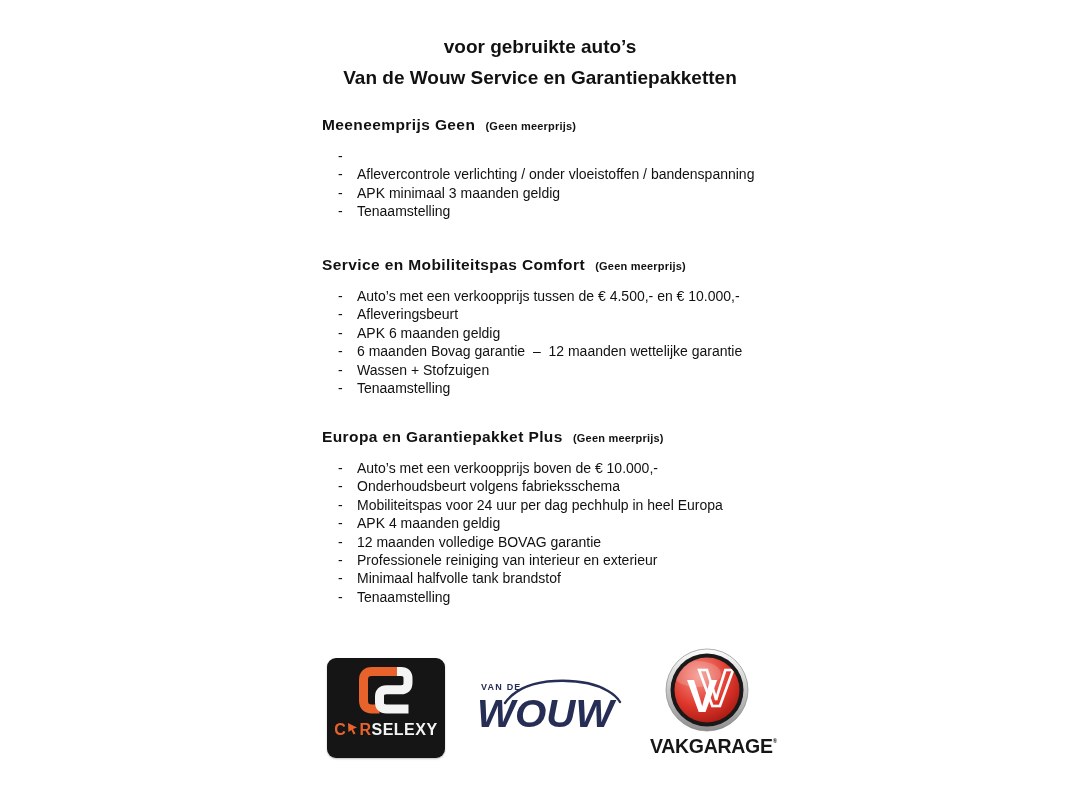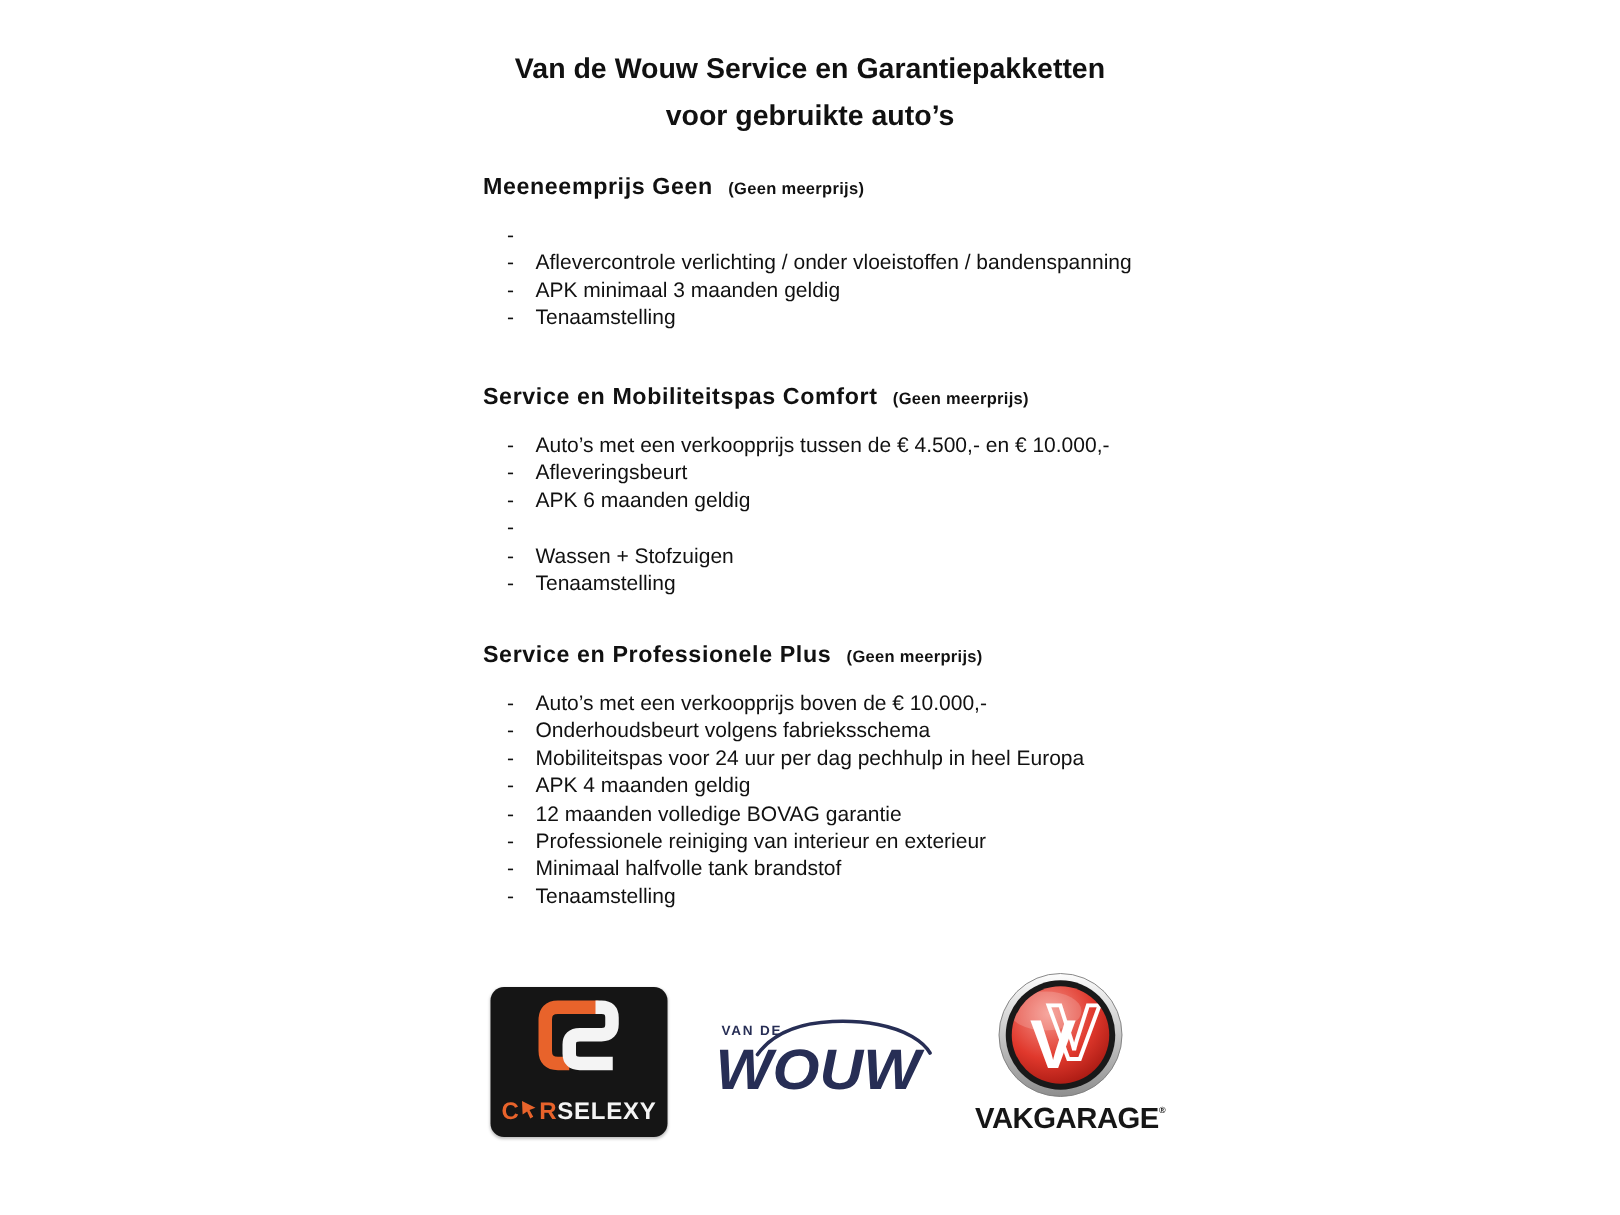--- a/index.html
+++ b/index.html
@@ -89,21 +89,21 @@
     width: 118px;
     height: 100px;
     background: var(--logo-black, #151515);
     border-radius: 9px;
     box-shadow: 0 1px 2px rgba(0,0,0,0.25);
   }
   .cs-monogram { position: absolute; left: 0; top: 0; }
   .cs-wordmark {
     position: absolute;
     left: 0;
-    top: 72px;
+    top: 60px;
     width: 118px;
     text-align: center;
     font-size: 16px;
     font-weight: bold;
     letter-spacing: 0.5px;
     line-height: 24px;
     white-space: nowrap;
   }
   .cs-orange { color: var(--accent-orange, #e8632b); }
   .cs-white { color: #f4f4f4; }
@@ -172,22 +172,22 @@
   .stop-chr-1 { stop-color: #fdfdfd; }
   .stop-chr-2 { stop-color: #c7c7c7; }
   .stop-chr-3 { stop-color: #8e8e8e; }
 </style>
 </head>
 <body>
 
 <div class="page">
 
   <header class="doc-title">
+    <div>voor gebruikte auto’s</div>
     <div>Van de Wouw Service en Garantiepakketten</div>
-    <div>voor gebruikte auto’s</div>
   </header>
 
   <main class="doc-body" id="sections">
   <section class="pkg">
     <h2 class="pkg-heading">
       <span class="pkg-name">Meeneemprijs Geen</span><span class="pkg-note"> (Geen meerprijs)</span>
     </h2>
     <ul class="pkg-list">
   <li class="pkg-item">
     <span class="dash">-</span>
@@ -225,37 +225,38 @@
     <span class="item-text">Afleveringsbeurt</span>
   </li>
 
   <li class="pkg-item">
     <span class="dash">-</span>
     <span class="item-text">APK 6 maanden geldig</span>
   </li>
 
   <li class="pkg-item">
     <span class="dash">-</span>
+    <span class="item-text">6 maanden Bovag garantie &nbsp;– &nbsp;12 maanden wettelijke garantie</span>
   </li>
 
   <li class="pkg-item">
     <span class="dash">-</span>
     <span class="item-text">Wassen + Stofzuigen</span>
   </li>
 
   <li class="pkg-item">
     <span class="dash">-</span>
     <span class="item-text">Tenaamstelling</span>
   </li>
 </ul>
   </section>
 
   <section class="pkg">
     <h2 class="pkg-heading">
-      <span class="pkg-name">Service en Professionele Plus</span><span class="pkg-note"> (Geen meerprijs)</span>
+      <span class="pkg-name">Europa en Garantiepakket Plus</span><span class="pkg-note"> (Geen meerprijs)</span>
     </h2>
     <ul class="pkg-list">
   <li class="pkg-item">
     <span class="dash">-</span>
     <span class="item-text">Auto’s met een verkoopprijs boven de € 10.000,-</span>
   </li>
 
   <li class="pkg-item">
     <span class="dash">-</span>
     <span class="item-text">Onderhoudsbeurt volgens fabrieksschema</span>

